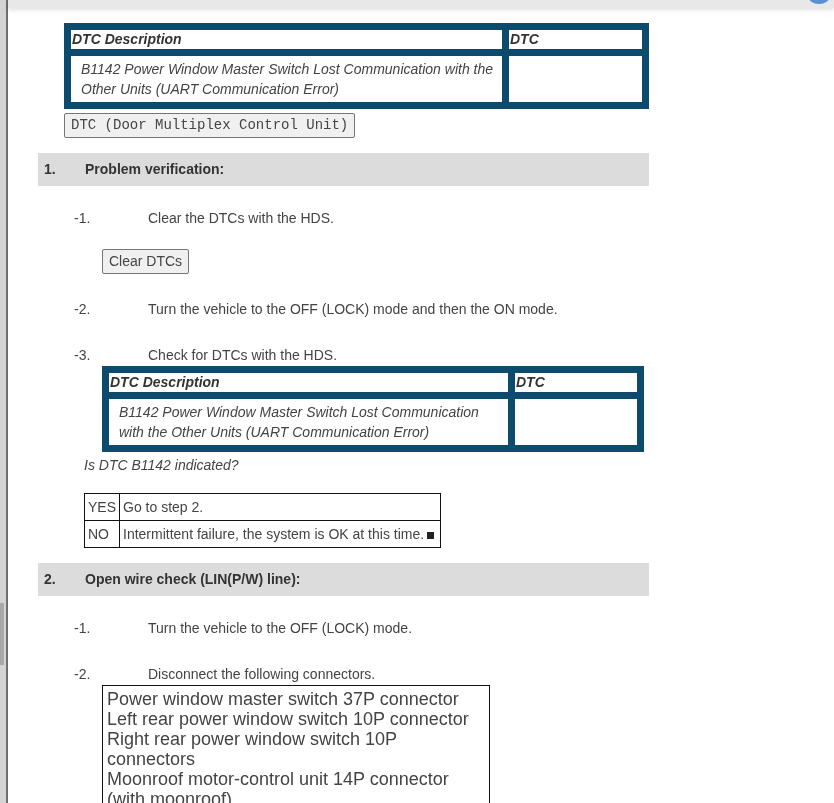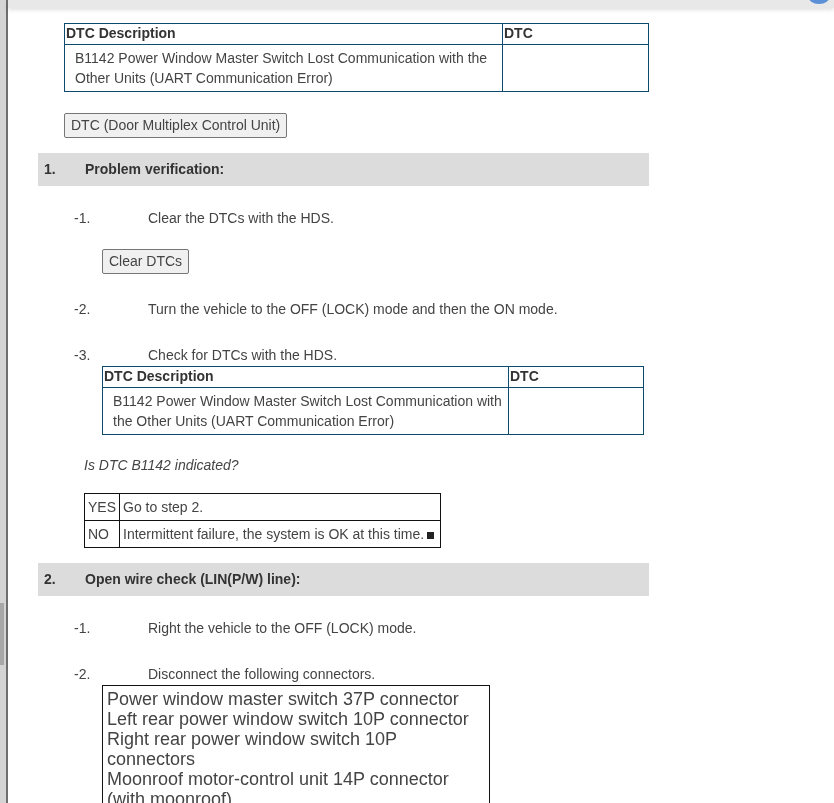--- a/index.html
+++ b/index.html
@@ -34,23 +34,24 @@
       border-radius: 50%;
       background: #5b8fd6;
     }
     table.dtc {
       position: absolute;
       border-collapse: collapse;
       color: #444;
       font-size: 14px;
     }
     table.dtc th, table.dtc td {
-      border: 1px solid #0c4a6e;
+      border: 7px solid #0c4a6e;
       text-align: left;
       vertical-align: top;
+      font-style: italic;
     }
     table.dtc th {
       font-weight: bold;
       color: #333;
       padding: 1px 1px 2px 1px;
       height: 21px;
     }
     table.dtc td {
       padding: 3px 3px 3px 10px;
       line-height: 20px;
@@ -130,21 +131,21 @@
     <th style="width:438px;">DTC Description</th>
     <th>DTC</th>
   </tr>
   <tr>
     <td>B1142 Power Window Master Switch Lost Communication with the Other Units (UART Communication Error)</td>
     <td></td>
   </tr>
 </tbody>
   </table>
 
-<button class="btn" style="left:64px; top:113px;">DTC (Door Multiplex Control Unit)</button>
+<button class="btn" style="left:64px; top:113px;font-family:Liberation Mono, monospace;">DTC (Door Multiplex Control Unit)</button>
 
 <div class="section-bar" style="top:153px;">
   <span class="num">1.</span>
   <span class="title">Problem verification:</span>
 </div>
 
 <div class="step" style="left:74px; top:210px;">
   <span class="snum">-1.</span>
   <span class="stext">Clear the DTCs with the HDS.</span>
 </div>
@@ -189,21 +190,21 @@
 </tbody>
   </table>
 
 <div class="section-bar" style="top:563px;">
   <span class="num">2.</span>
   <span class="title">Open wire check (LIN(P/W) line):</span>
 </div>
 
 <div class="step" style="left:74px; top:620px;">
   <span class="snum">-1.</span>
-  <span class="stext">Right the vehicle to the OFF (LOCK) mode.</span>
+  <span class="stext">Turn the vehicle to the OFF (LOCK) mode.</span>
 </div>
 
 <div class="step" style="left:74px; top:666px;">
   <span class="snum">-2.</span>
   <span class="stext">Disconnect the following connectors.</span>
 </div>
 
 <div class="connector-box">
   <div>Power window master switch 37P connector</div>
   <div>Left rear power window switch 10P connector</div>

